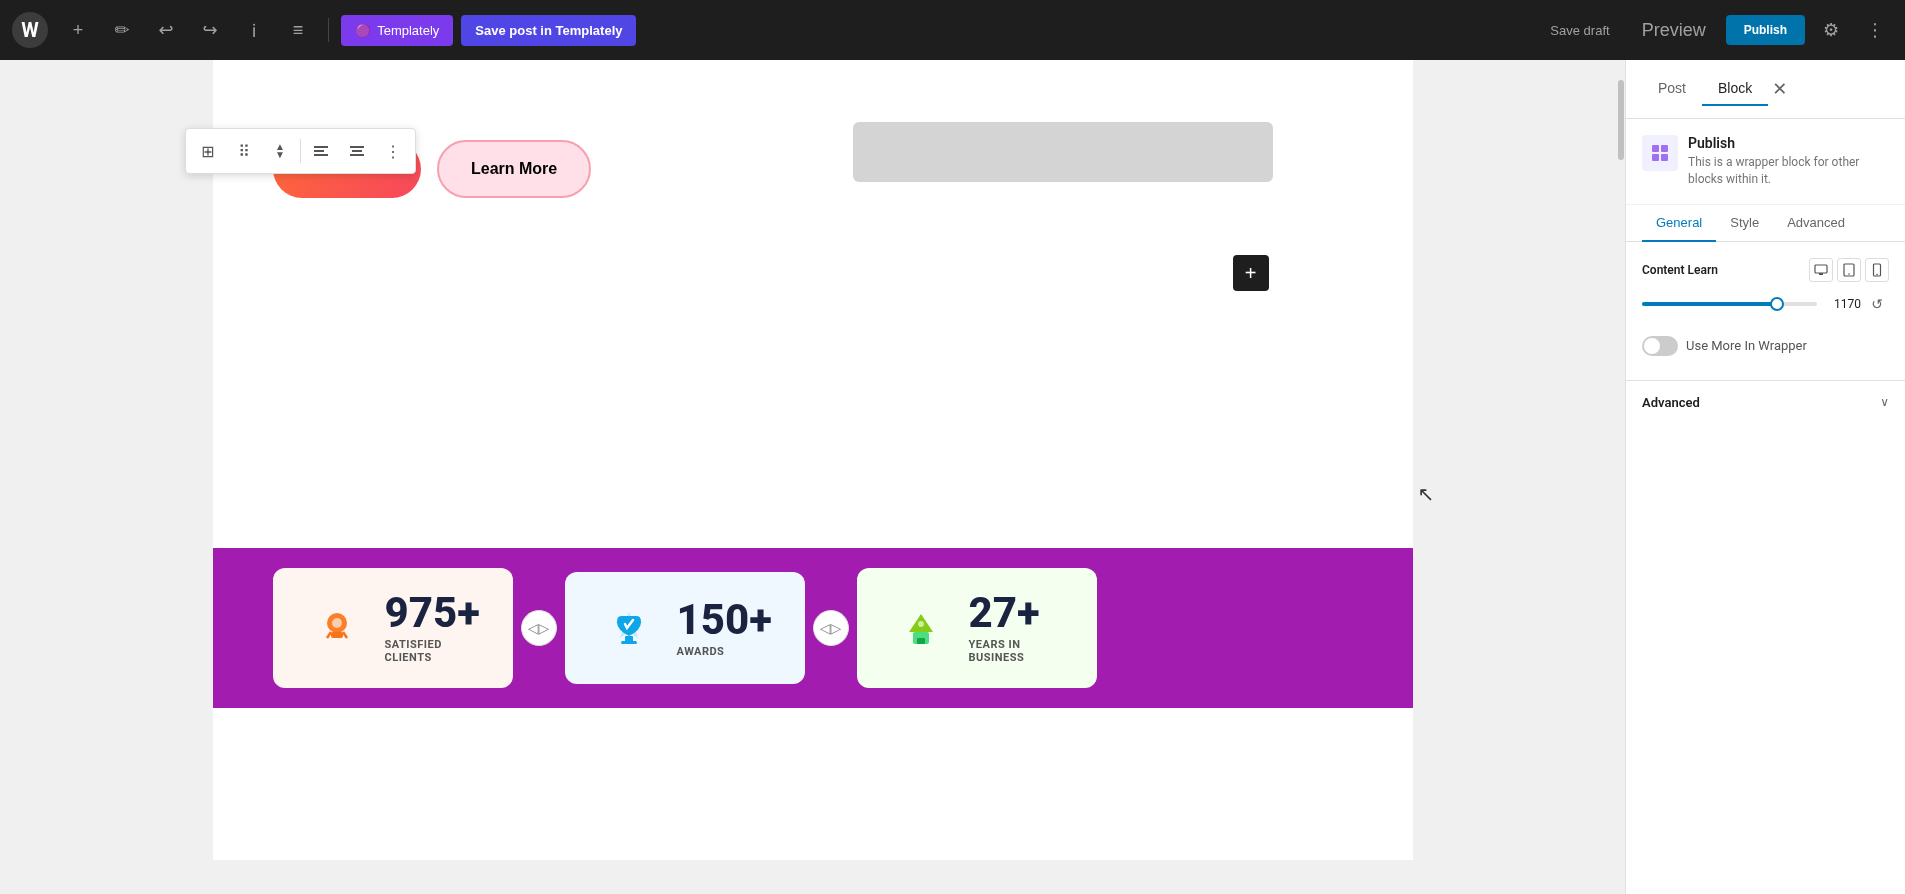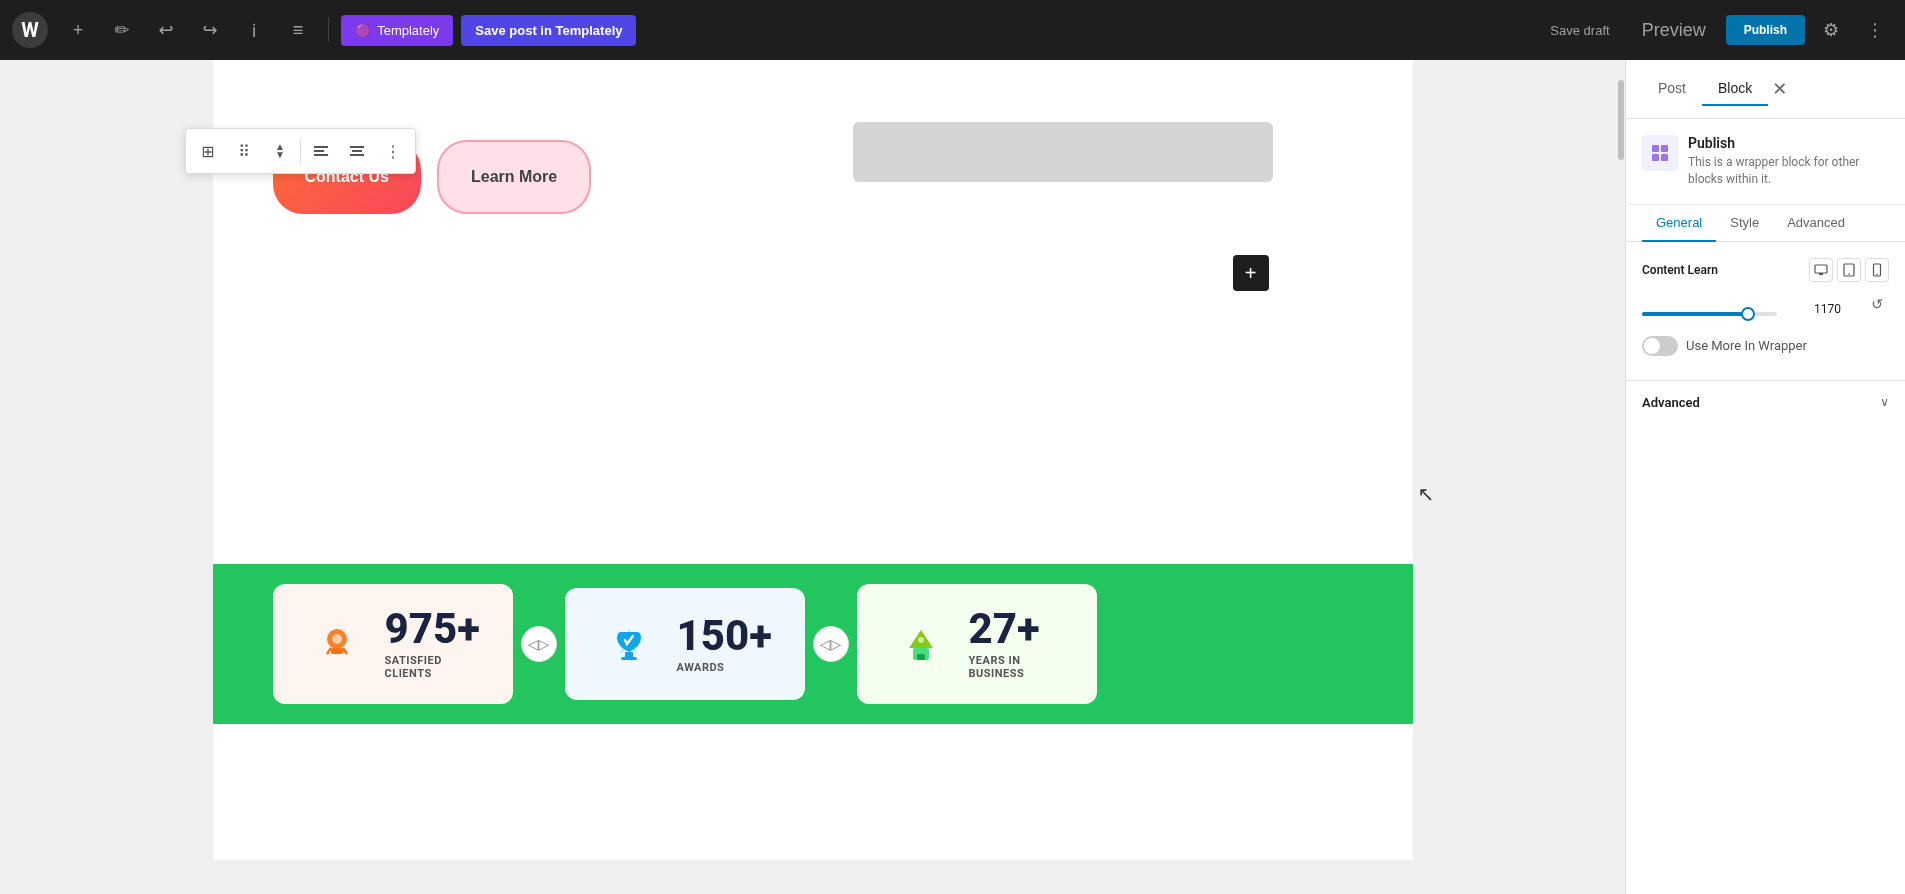--- a/index.html
+++ b/index.html
@@ -90,42 +90,42 @@
     }
     .hero-buttons {
       display: flex; gap: 16px; margin-top: 20px;
     }
     .contact-btn {
       background: linear-gradient(135deg, #ff6b35, #f7475d);
       color: white; border: none; border-radius: 30px;
       padding: 14px 32px; font-size: 16px; font-weight: 600; cursor: pointer;
     }
     .learn-more-btn {
-      background: #ffe0e8; color: #404040; border: 2px solid #f7a0b0;
-      border-radius: 30px; padding: 26px 32px; font-size: 16px; font-weight: 600; cursor: pointer;
+      background: #ffe0e8; color: #000000; border: 2px solid #f7a0b0;
+      border-radius: 30px; padding: 18px 32px; font-size: 16px; font-weight: 600; cursor: pointer;
     }
 
     
     .placeholder-bar {
       width: 420px; height: 60px; background: #d4d4d4; border-radius: 6px;
       position: absolute; top: 62px; left: 640px;
     }
 
     
     .plus-btn {
       position: absolute; top: 195px; left: 1020px;
       width: 36px; height: 36px; background: #1e1e1e; color: white;
       border: none; border-radius: 4px; cursor: pointer;
       display: flex; align-items: center; justify-content: center; font-size: 20px;
     }
 
     
     .stats-section {
       display: flex; gap: 0; padding: 20px 60px;
-      margin-top: 320px; background: #22c55e;
+      margin-top: 320px; background: #a21caf;
       align-items: center;
     }
     .stat-card {
       display: flex; align-items: center; gap: 16px;
       padding: 24px 32px; border-radius: 12px; min-width: 240px;
     }
     .stat-card-orange { background: #fff5f0; }
     .stat-card-blue { background: #f0f8ff; }
     .stat-card-green { background: #f5fff0; }
 
@@ -212,21 +212,21 @@
       display: flex; align-items: center; gap: 6px;
     }
     .width-icons { display: flex; gap: 4px; margin-left: auto; }
     .width-icon-btn {
       width: 24px; height: 24px; background: transparent; border: 1px solid #ddd;
       border-radius: 3px; cursor: pointer; font-size: 12px; display: flex;
       align-items: center; justify-content: center; color: #555;
     }
 
     .slider-row {
-      display: flex; align-items: flex-end; gap: 24px; margin-bottom: 12px;
+      display: flex; align-items: center; gap: 4px; margin-bottom: 12px;
     }
     .slider-track {
       flex: 1; height: 4px; background: #e0e0e0; border-radius: 2px;
       position: relative;
     }
     .slider-fill {
       height: 100%; background: #007cba; border-radius: 2px; width: 75%;
     }
     .slider-thumb {
       width: 14px; height: 14px; background: white; border: 2px solid #007cba;

